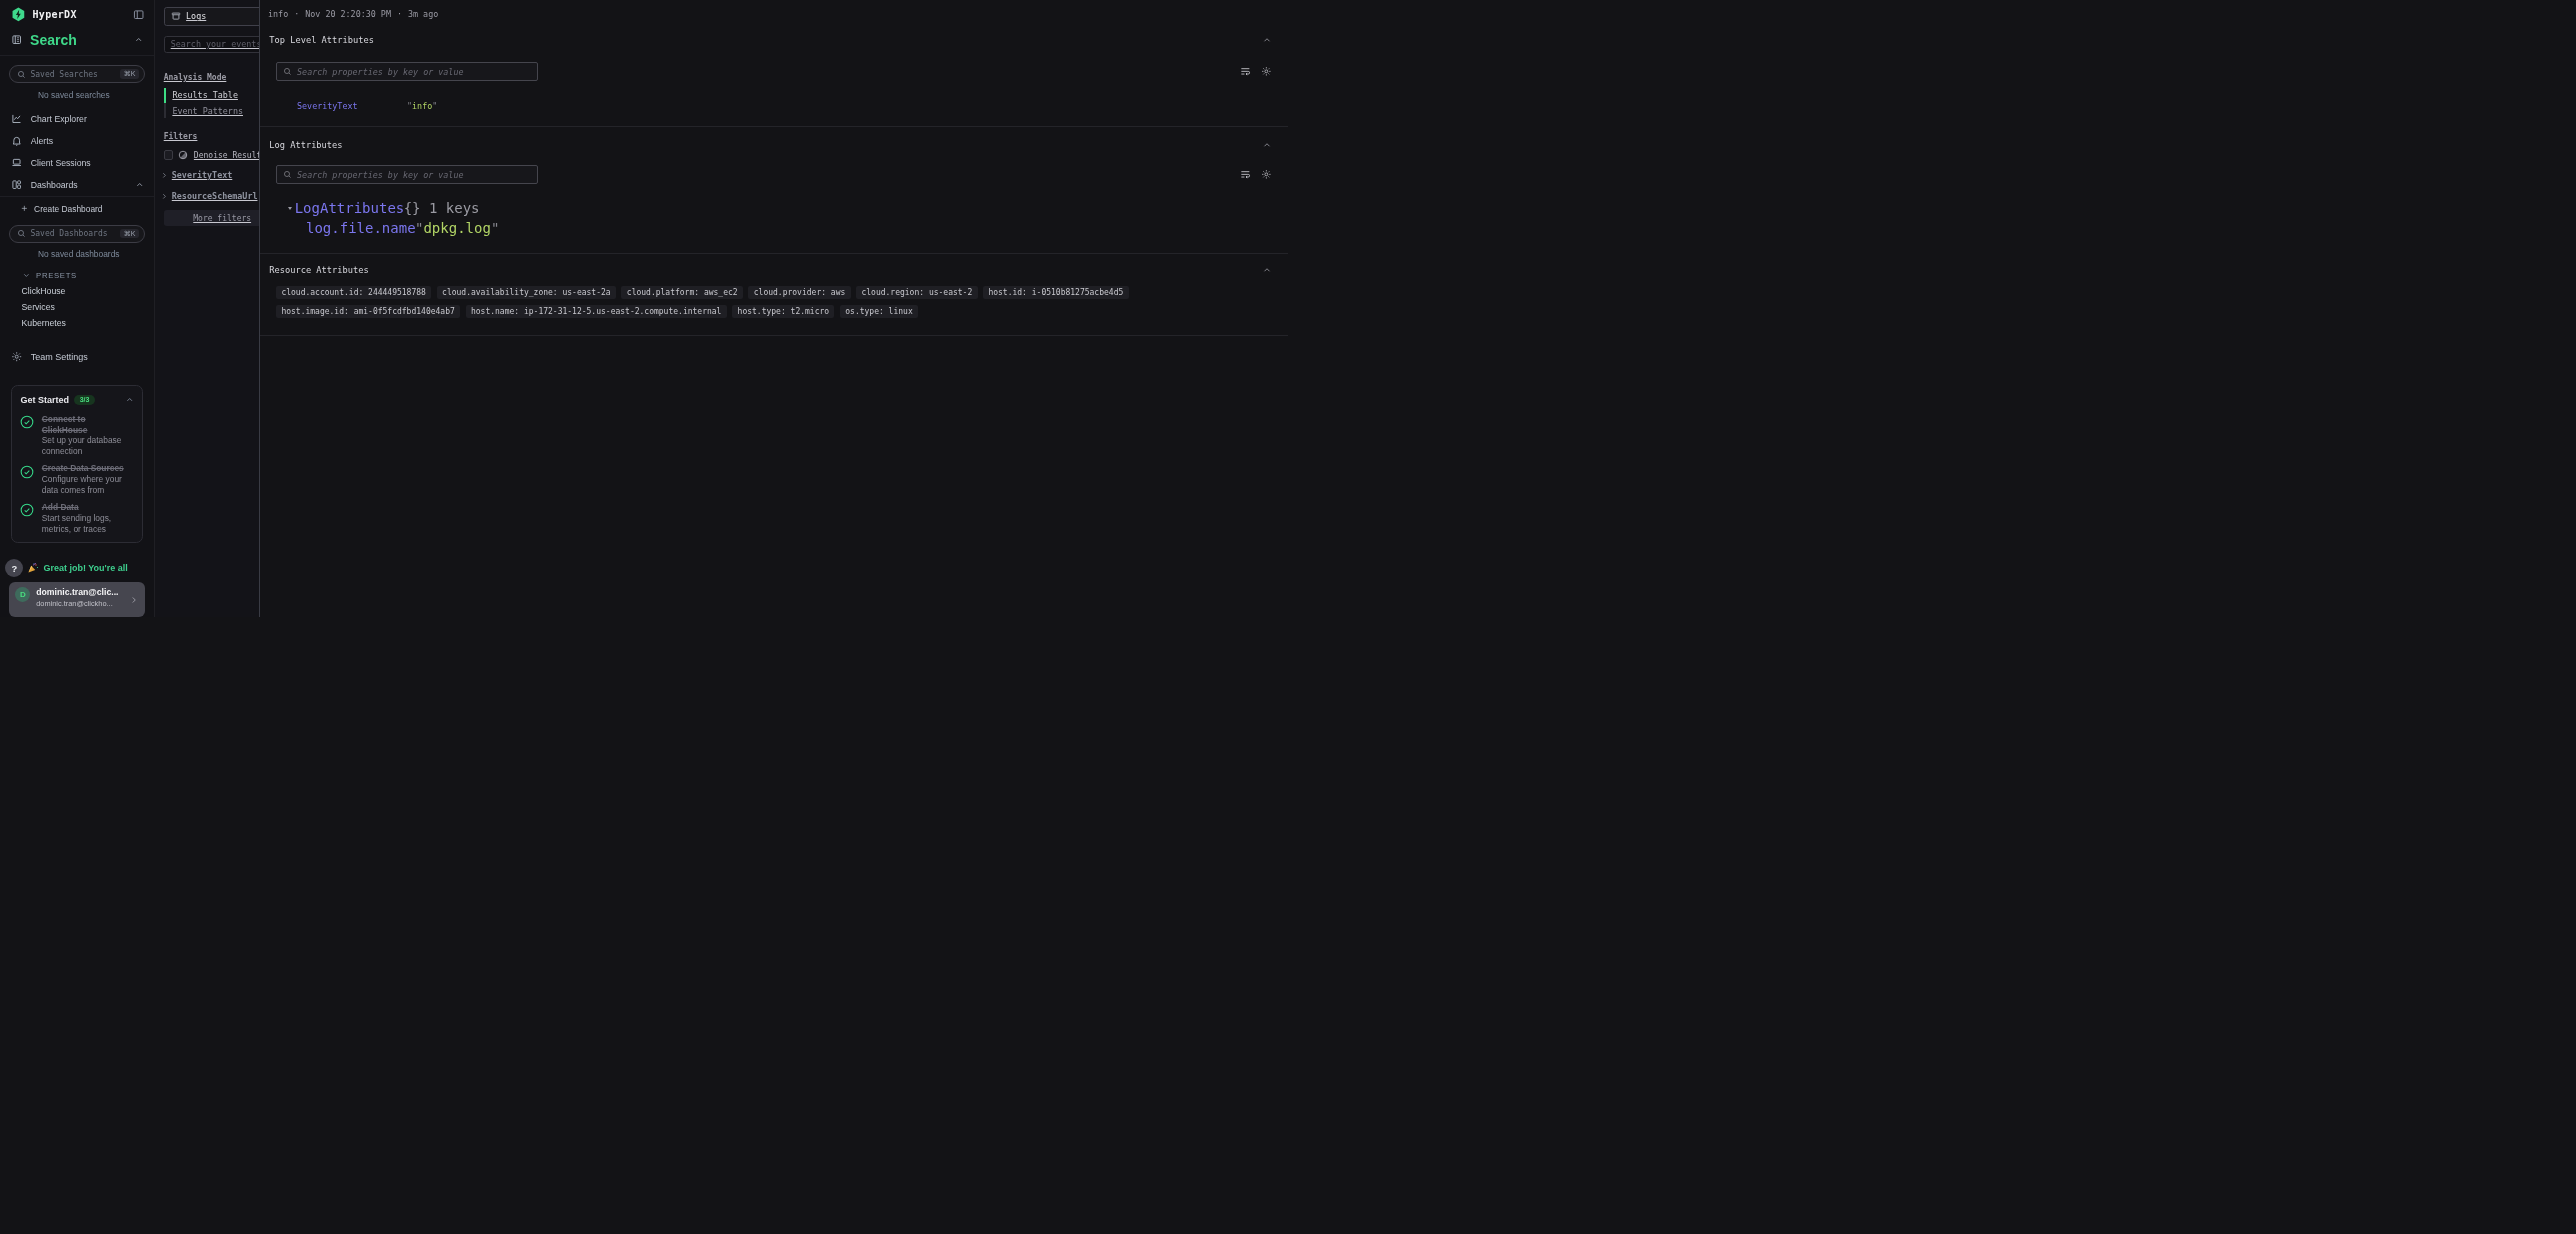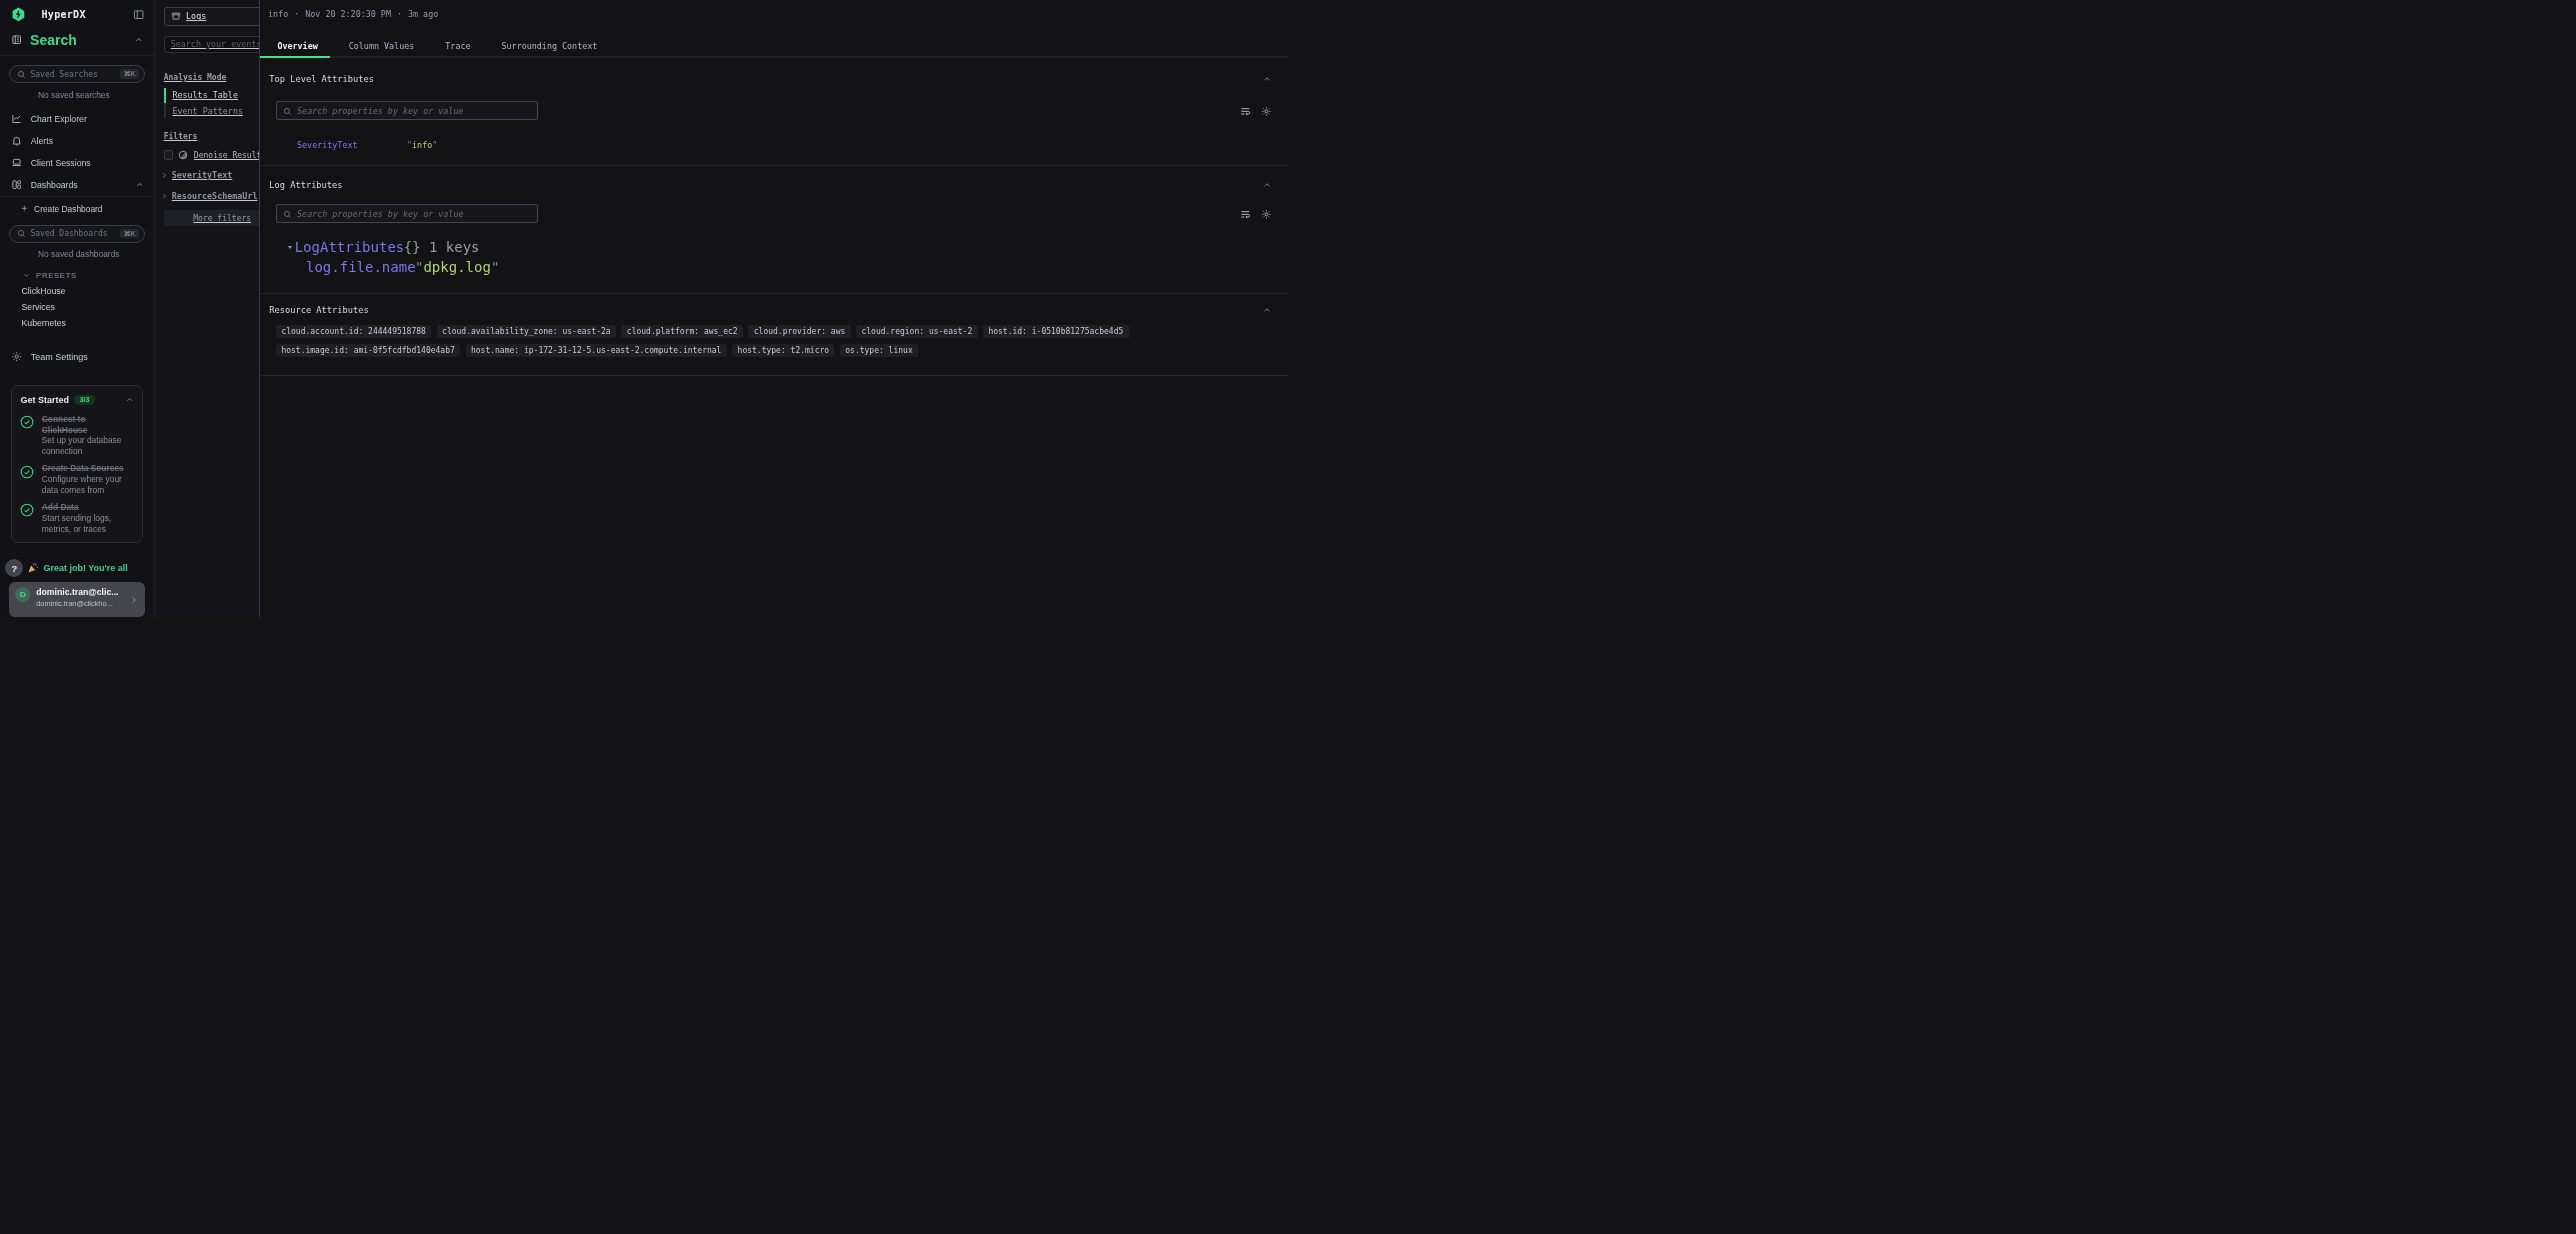--- a/index.html
+++ b/index.html
@@ -11,21 +11,21 @@
     display:flex; font-size:8.7px;
   }
   svg.ic { display:block; flex:none; }
 
   
   .sidebar {
     width:155px; flex:none; background:#121216; height:100%;
     border-right:0.7px solid #1f1f24; display:flex; flex-direction:column;
     position:relative;
   }
-  .side-top { padding:7.4px 9.4px 0 10.7px; height:22px; display:flex; align-items:center; gap:16px; }
+  .side-top { padding:7.4px 9.4px 0 10.7px; height:22px; display:flex; align-items:center; gap:7px; }
   .brand { font-family:"DejaVu Sans Mono",monospace; font-weight:bold; font-size:10px; color:#f2f2f4; letter-spacing:0.3px; }
   .collapse-btn { margin-left:auto; color:#8c94a3; cursor:pointer; }
   .search-head { margin-top:10px; padding:0 10.7px 7.4px 10.7px; display:flex; align-items:center; gap:8px; border-bottom:0.7px solid #1e1e24; }
   .search-head .lbl { color:#3fd98a; font-weight:bold; font-size:14px; }
   .search-head .chev { margin-left:auto; color:#aab2bf; }
   .pill {
     margin:8.7px 9.4px 0; height:18px; border:0.7px solid #3c3c45; border-radius:9.4px;
     background:#17171b; display:flex; align-items:center; padding:0 4.7px 0 6.7px; gap:4.7px; cursor:text;
   }
   .pill .ph { color:#6f7682; font-family:"DejaVu Sans Mono",monospace; font-size:8px; }
@@ -412,27 +412,20 @@
 <main class="detail">
   <div class="dheader">
     <span>info</span>
     <span>·</span>
     <span>Nov 20 2:20:30 PM</span>
     <span>·</span>
     <span>3m ago</span>
   </div>
 
 
-  <div class="tabbar">
-    <span class="tab active">Overview</span>
-    <span class="tab">Column Values</span>
-    <span class="tab">Trace</span>
-    <span class="tab">Surrounding Context</span>
-    <span class="tab-underline"></span>
-  </div>
 
   <section class="sec">
     <div class="sec-head">
       <span class="sec-title">Top Level Attributes</span>
       <span class="chev">
           <svg class="ic" width="10" height="10" viewBox="0 0 15 15">
             <use href="#i-chev-up"></use>
           </svg>
         </span>
     </div>

